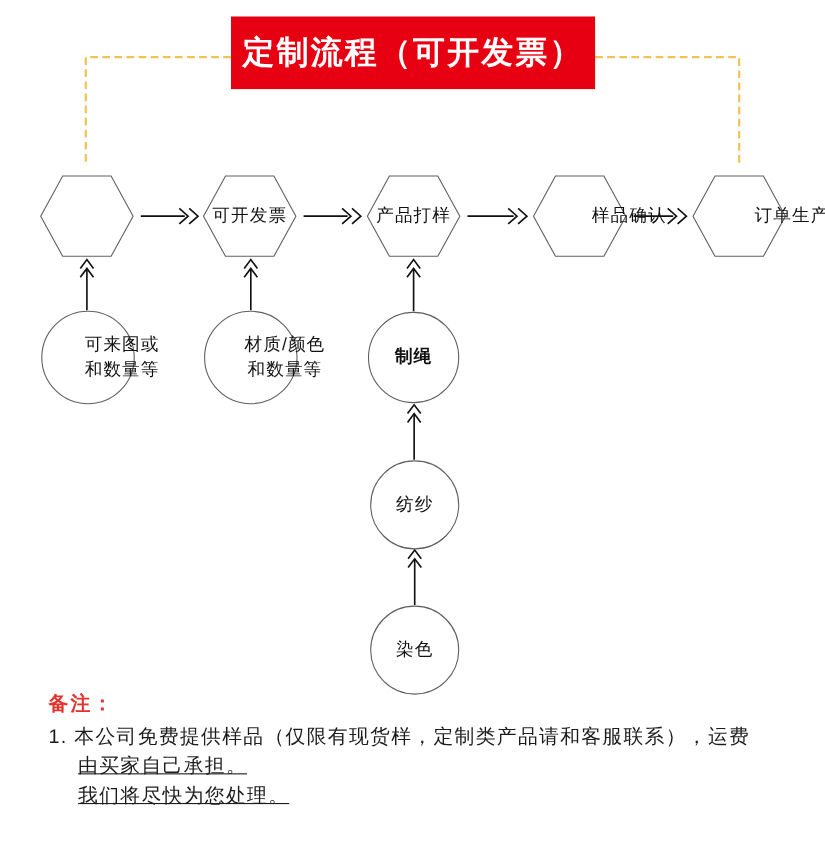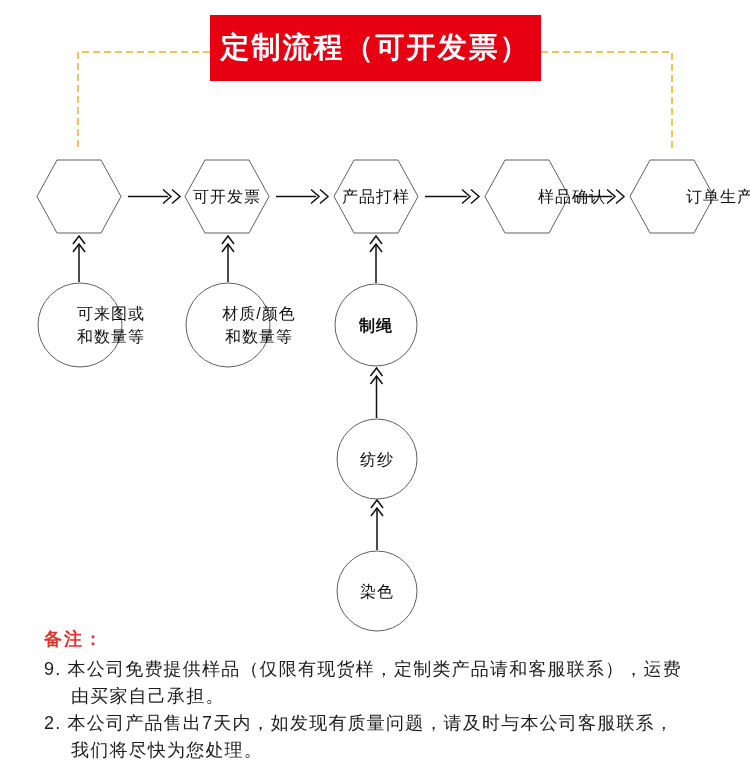--- a/index.html
+++ b/index.html
@@ -8,21 +8,21 @@
   #flow-svg{position:absolute;left:0;top:0;width:750px;height:768px;}
   .banner{position:absolute;left:210px;top:15px;width:331px;height:66px;background:#e60012;
           display:flex;align-items:center;justify-content:center;color:#ffffff;
           font-size:29px;font-weight:bold;letter-spacing:2px;white-space:nowrap;}
   .label{position:absolute;transform:translate(-50%,-50%);text-align:center;color:#111;
          font-size:16px;line-height:21px;letter-spacing:1px;white-space:nowrap;}
   .label.circle2{line-height:23px;margin-left:31px;}
   .notes{position:absolute;left:44px;top:627px;width:690px;color:#1c1c1c;}
   .notes-heading{color:#e2342d;font-size:18px;font-weight:bold;letter-spacing:2px;margin-bottom:5px;}
   .note-line{font-size:18px;line-height:27px;letter-spacing:1.2px;}
-  .note-line.cont{padding-left:27px;}
+  .note-line.cont{padding-left:27px;text-decoration:underline;}
 </style>
 </head>
 <body>
 
 <div id="page">
 
   <svg id="flow-svg" viewBox="0 0 750 768" xmlns="http://www.w3.org/2000/svg">
 
     <polyline points="210,52 78,52 78,148" fill="none" stroke="#f0c355" stroke-width="2" stroke-dasharray="7 4"></polyline>
     <polyline points="541,52 672,52 672,148" fill="none" stroke="#f0c355" stroke-width="2" stroke-dasharray="7 4"></polyline>
@@ -116,22 +116,21 @@
   <div class="label" style="left:377px;top:459px;">
     <div>纺纱</div>
   </div>
   <div class="label" style="left:377px;top:591px;">
     <div>染色</div>
   </div>
 
   <div class="notes">
     <div class="notes-heading">备注：</div>
     <div>
-      <div class="note-line">9. 本公司免费提供样品（仅限有现货样，定制类产品请和客服联系），运费</div>
+      <div class="note-line">1. 本公司免费提供样品（仅限有现货样，定制类产品请和客服联系），运费</div>
       <div class="note-line cont">由买家自己承担。</div>
     </div>
     <div>
-      <div class="note-line">2. 本公司产品售出7天内，如发现有质量问题，请及时与本公司客服联系，</div>
       <div class="note-line cont">我们将尽快为您处理。</div>
     </div>
   </div>
 
 </div>
 
 </body></html>

